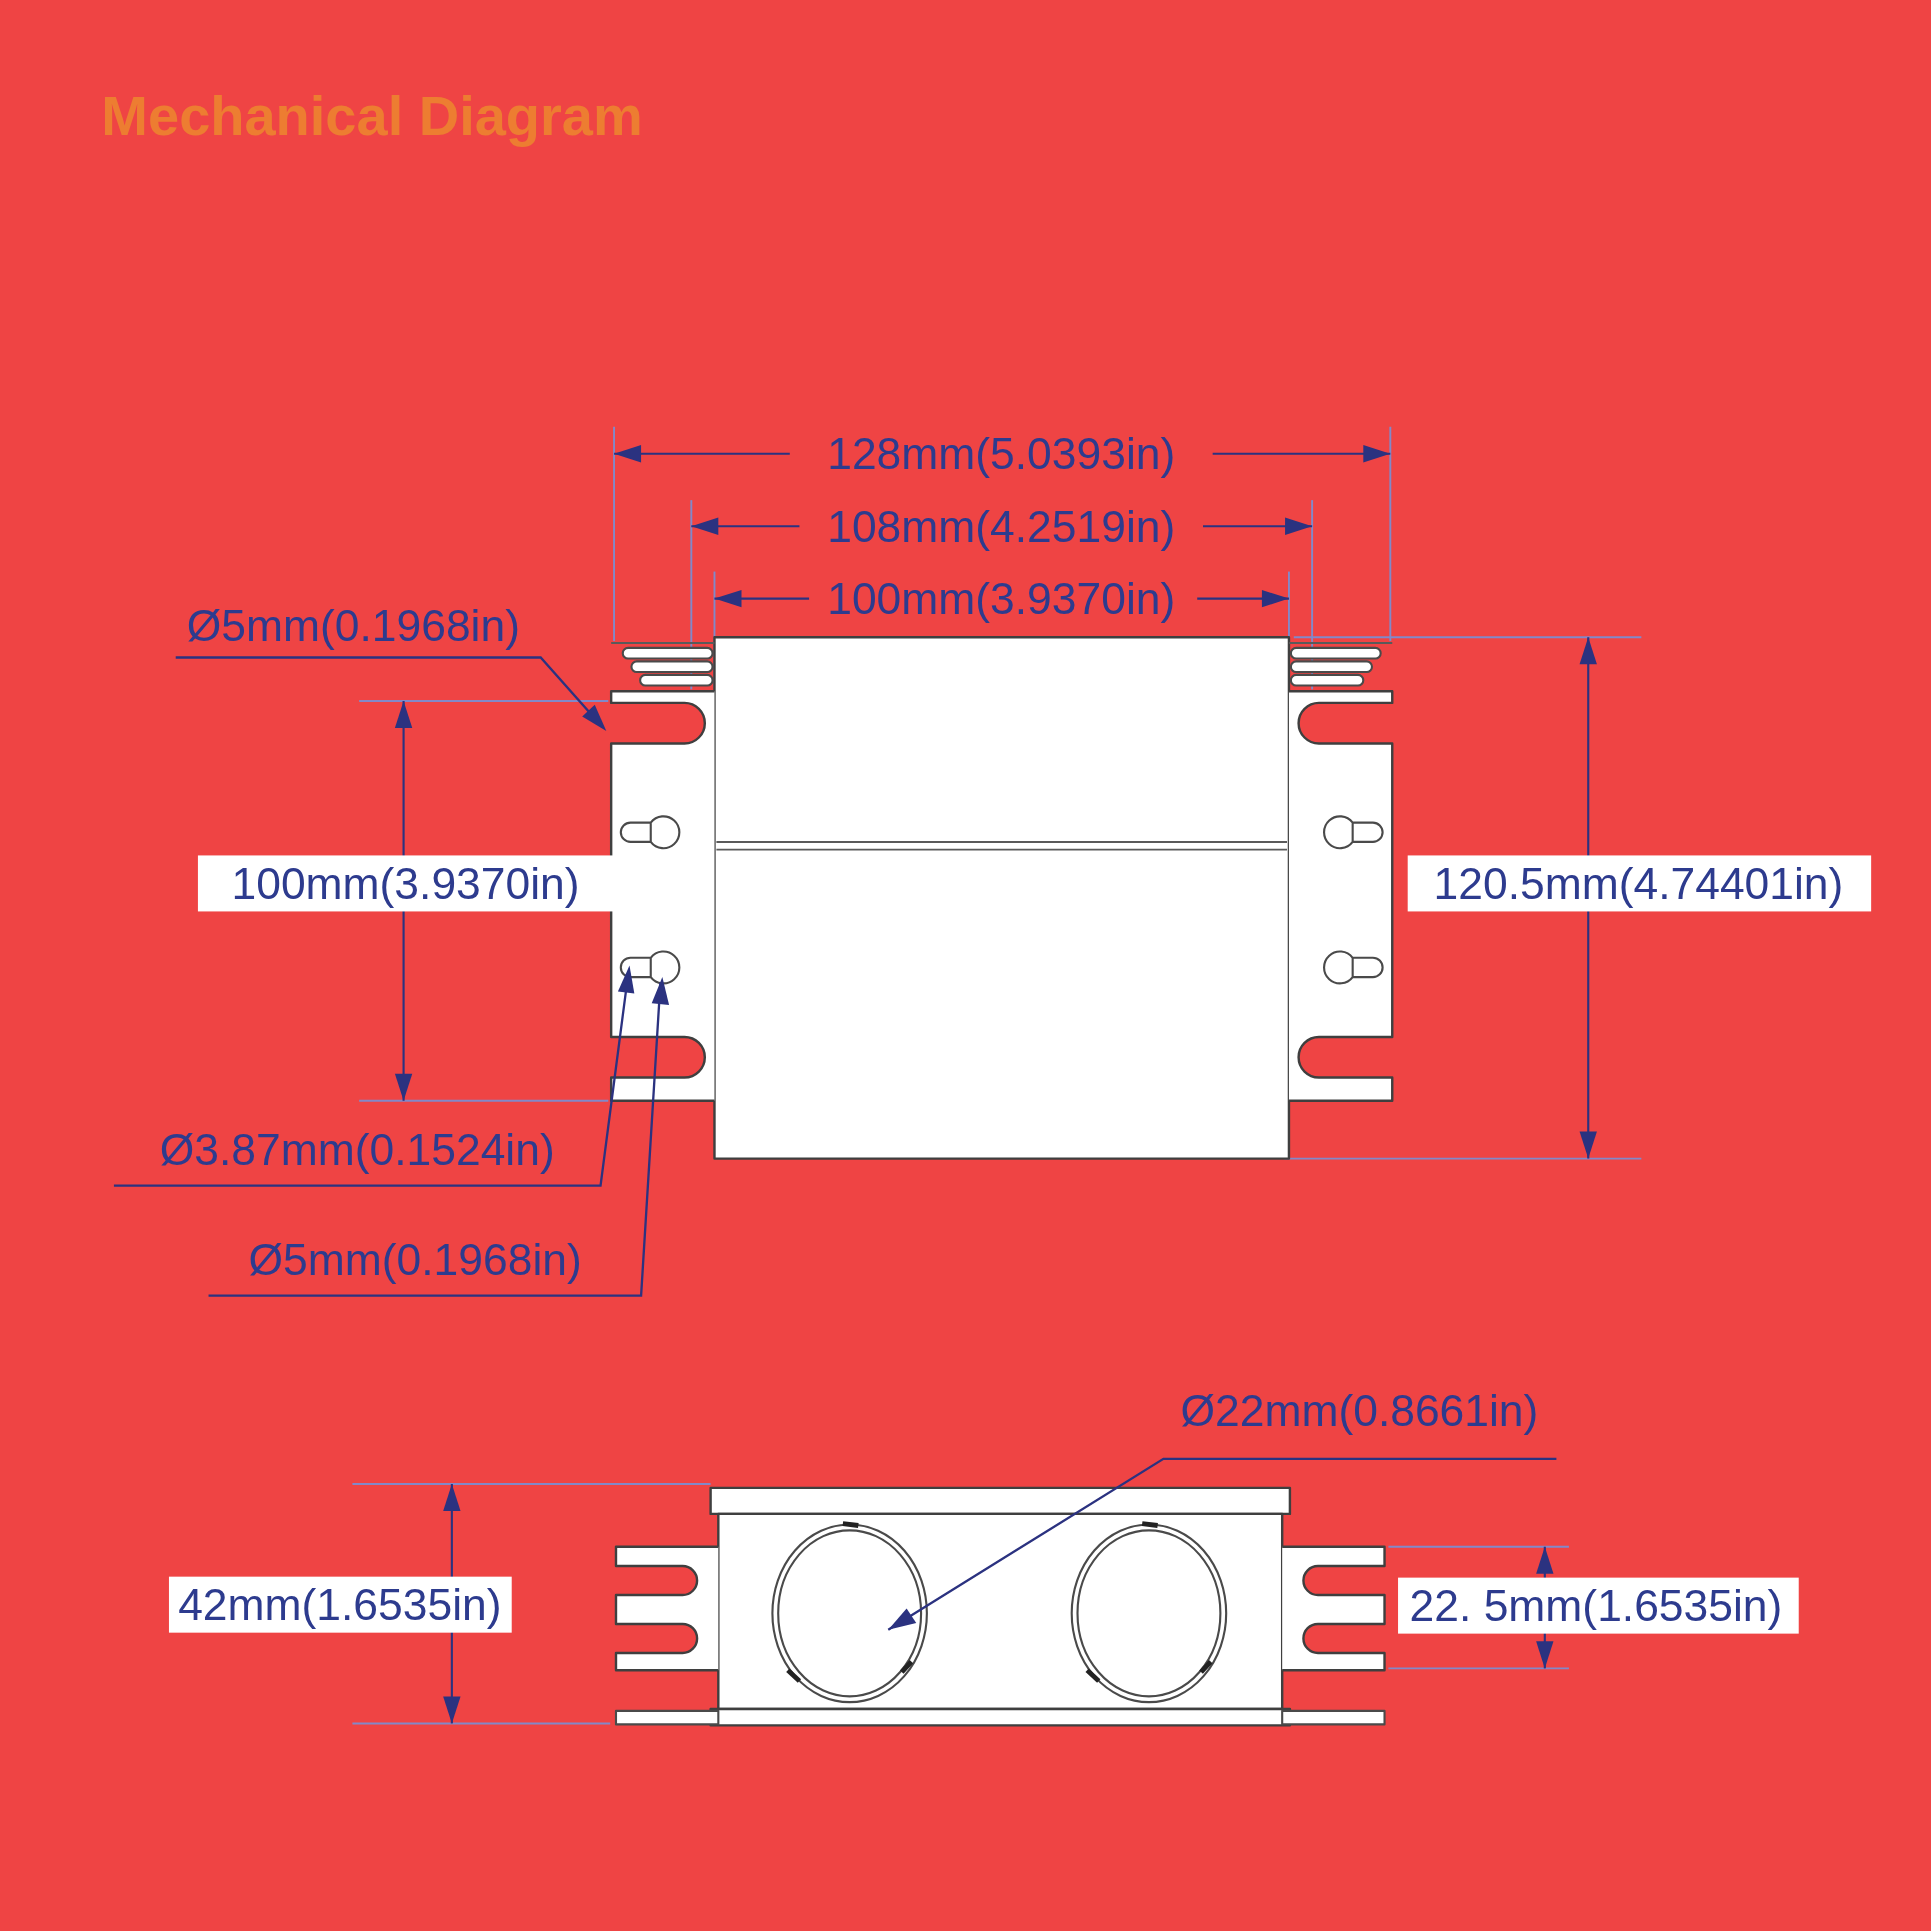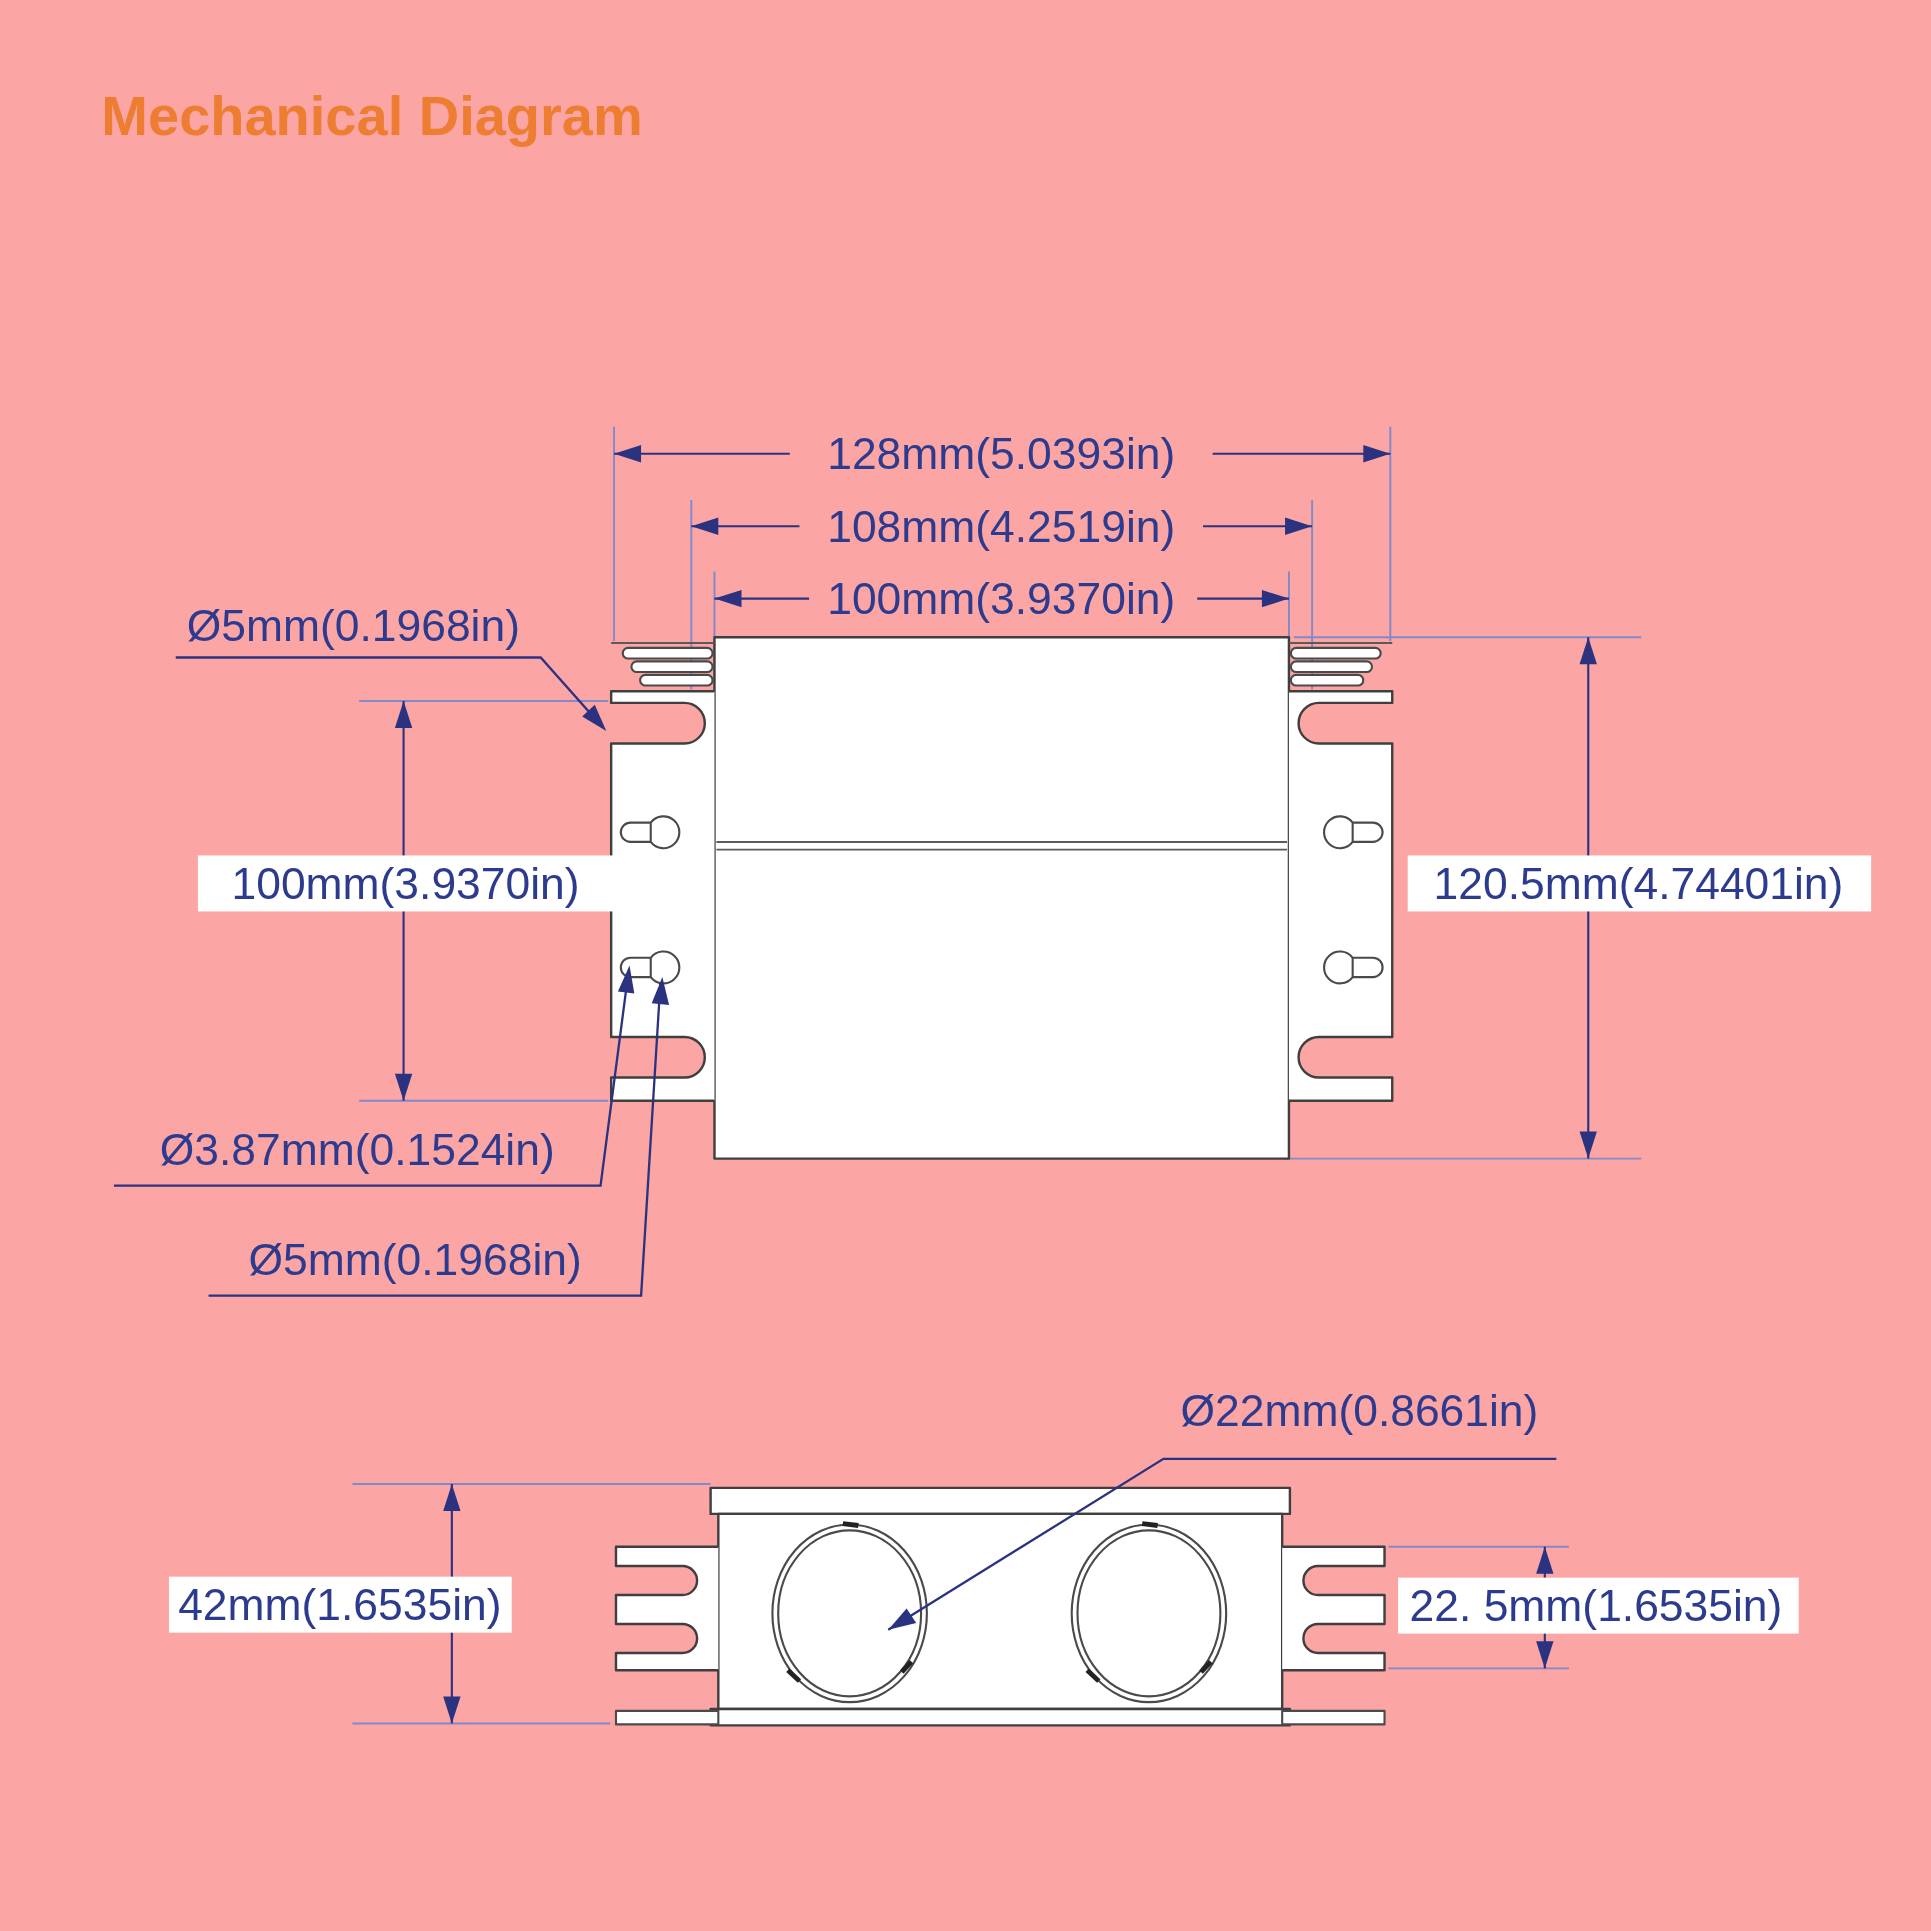--- a/index.html
+++ b/index.html
@@ -1,16 +1,16 @@
 <!DOCTYPE html>
 <html><head>
 <meta charset="utf-8">
 <style>
   html,body{margin:0;padding:0;background:#fff;}
-  .page{width:1931px;height:1931px;position:relative;background:#fca5a5;overflow:hidden;
+  .page{width:1931px;height:1931px;position:relative;background:#ef4444;overflow:hidden;
         font-family:"Liberation Sans",sans-serif;}
   svg{display:block;}
   .outline{fill:#fff;stroke:#3F3F3F;stroke-width:2.5;stroke-linejoin:round;}
   .outline2{fill:#fff;stroke:#4A4A4A;stroke-width:2.2;stroke-linejoin:round;}
   .seam{stroke:#5A5A5A;stroke-width:2;fill:none;}
   .dim{stroke:#2B3280;stroke-width:2.2;fill:none;}
   .ext{stroke:#8289C9;stroke-width:2;fill:none;}
   .lead{stroke:#2B3280;stroke-width:2.4;fill:none;}
   .arr{fill:#2B3280;stroke:none;}
   .dimtext{fill:#2D3B8E;font-family:"Liberation Sans",sans-serif;font-size:46px;}

